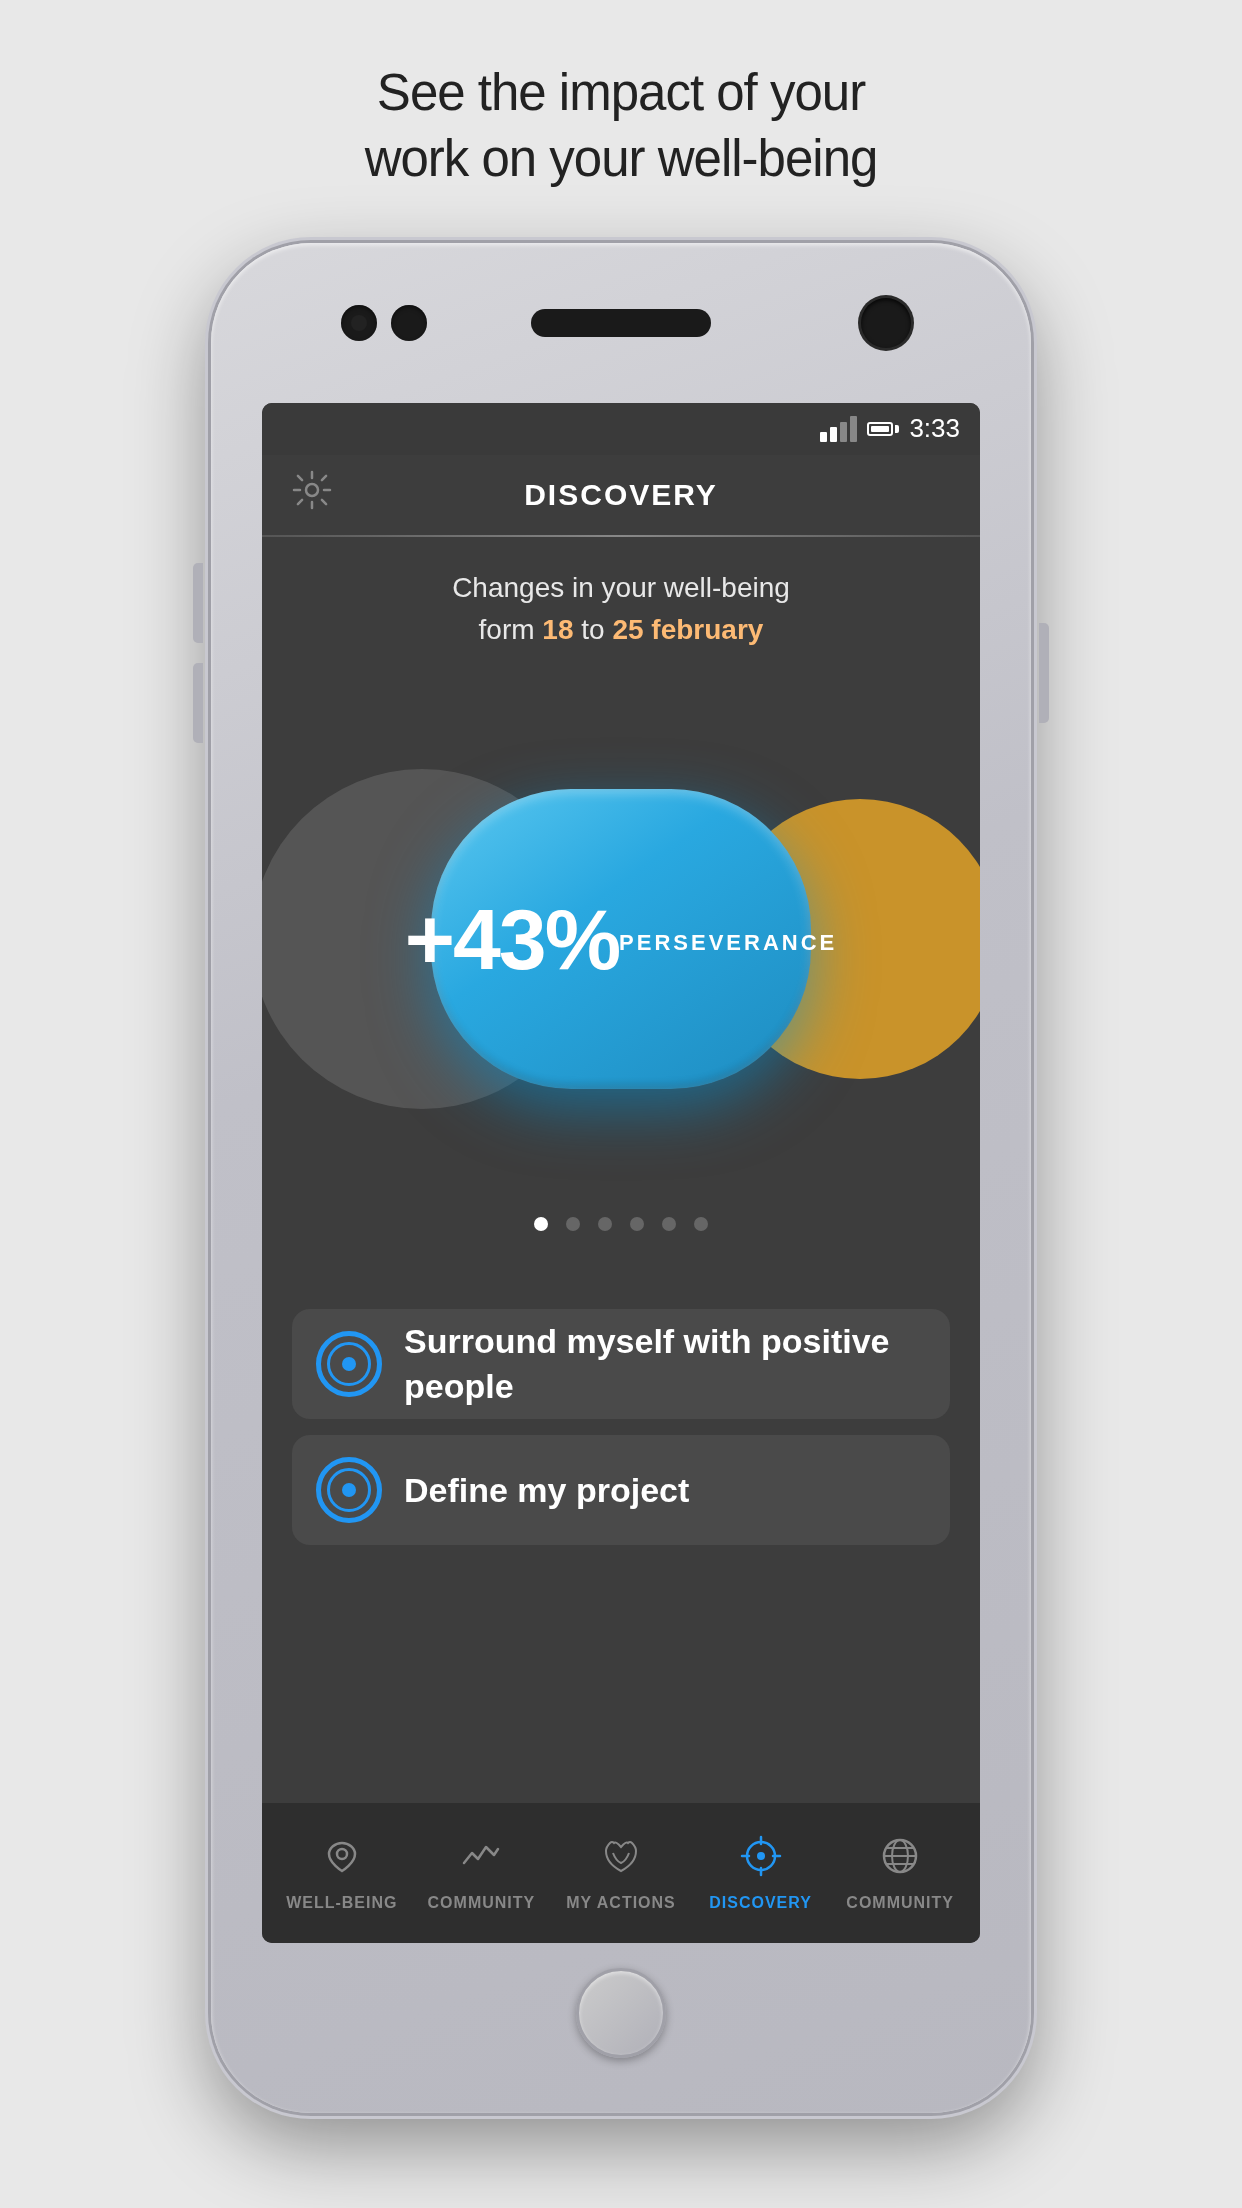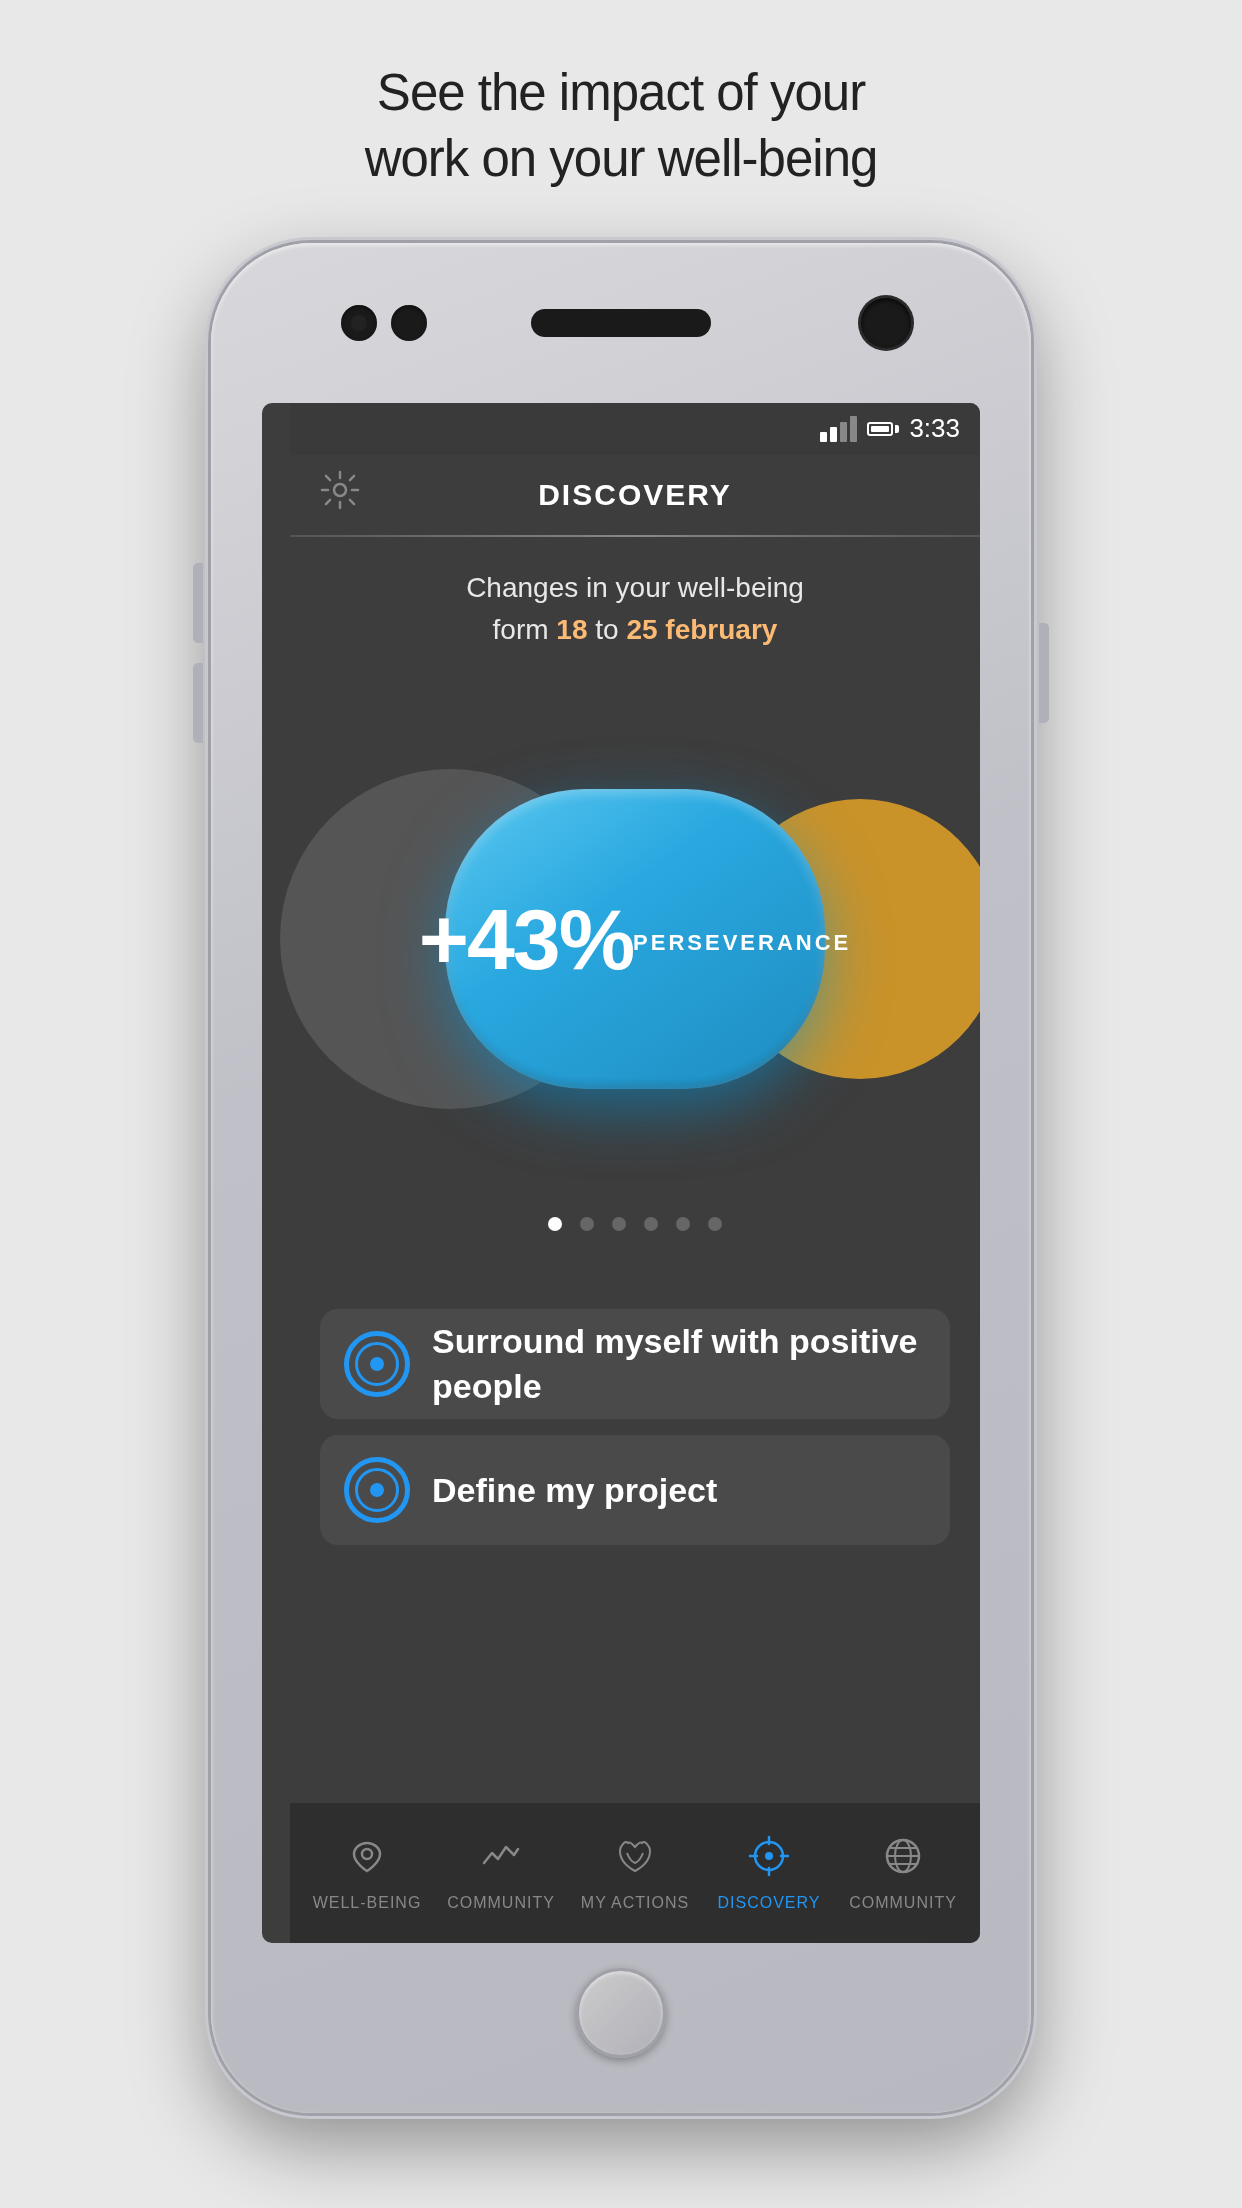--- a/index.html
+++ b/index.html
@@ -125,21 +125,20 @@
     
     .phone-screen {
       width: 718px;
       height: 1540px;
       background: #3d3d3d;
       border-radius: 10px;
       overflow: hidden;
       position: relative;
       display: flex;
       flex-direction: column;
-      padding-left: 28px;
     }
 
     
     .status-bar {
       width: 100%;
       height: 52px;
       background: #3a3a3a;
       display: flex;
       align-items: center;
       justify-content: flex-end;
@@ -423,21 +422,21 @@
     }
 
     .nav-item.active .nav-icon {
       color: #2196f3;
     }
 
     .nav-label {
       font-size: 16px;
       color: #888;
       letter-spacing: 1px;
-      font-weight: 400;
+      font-weight: 700;
     }
 
     .nav-item.active .nav-label {
       color: #2196f3;
     }
 
     
     .phone-bottom {
       width: 100%;
       height: 140px;

